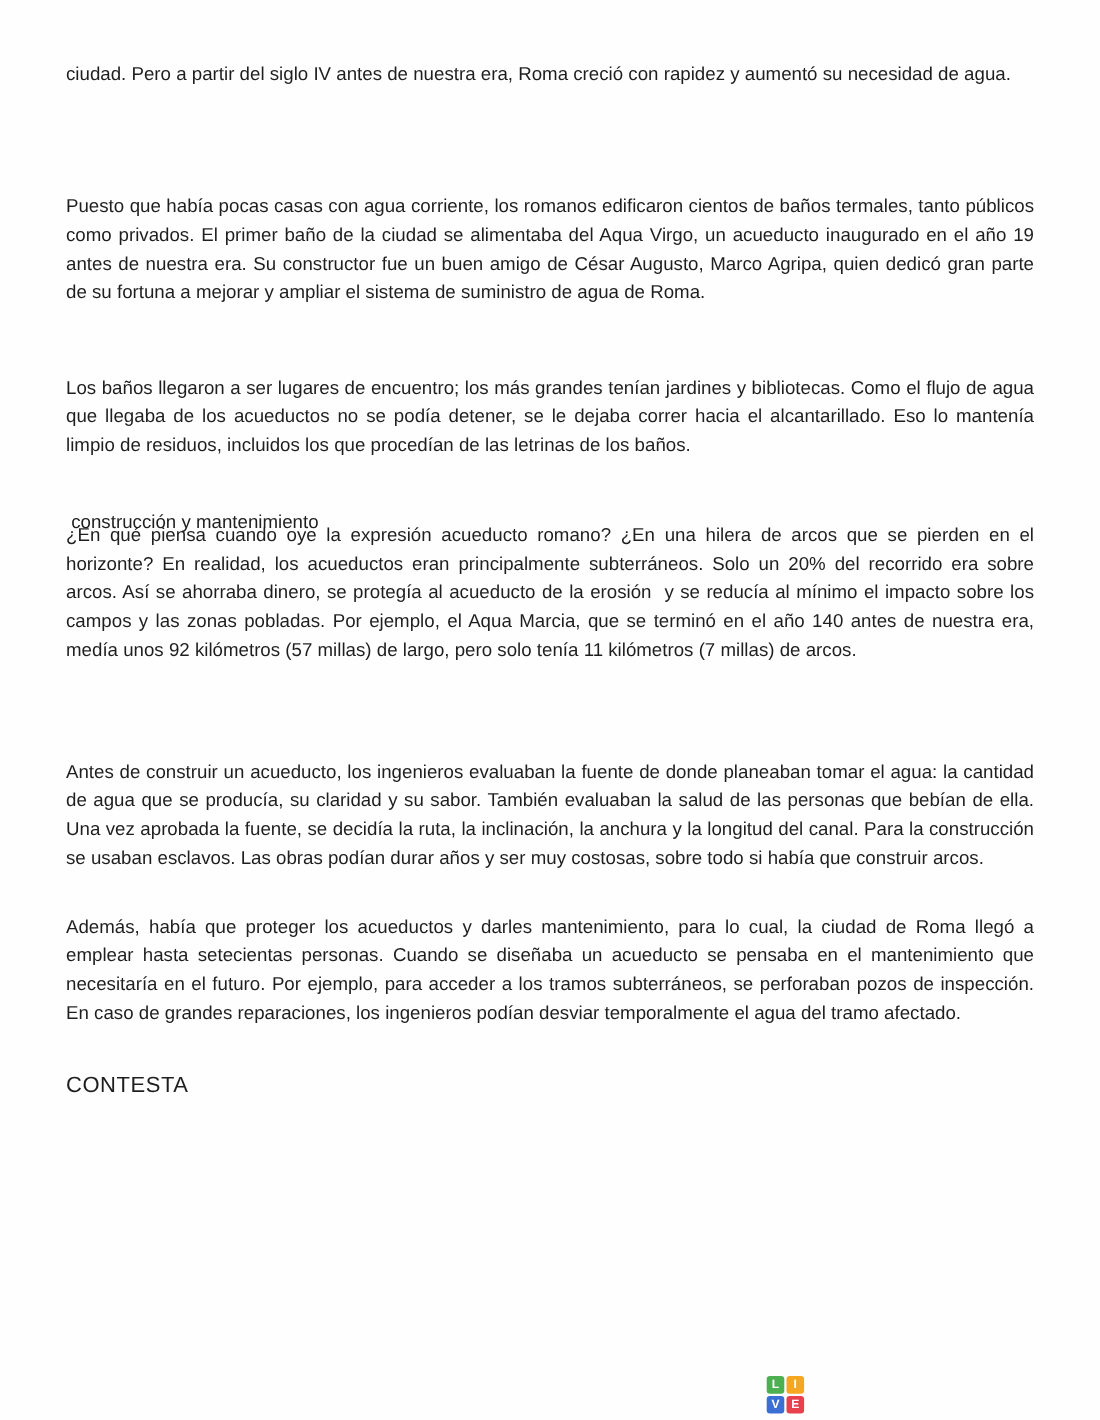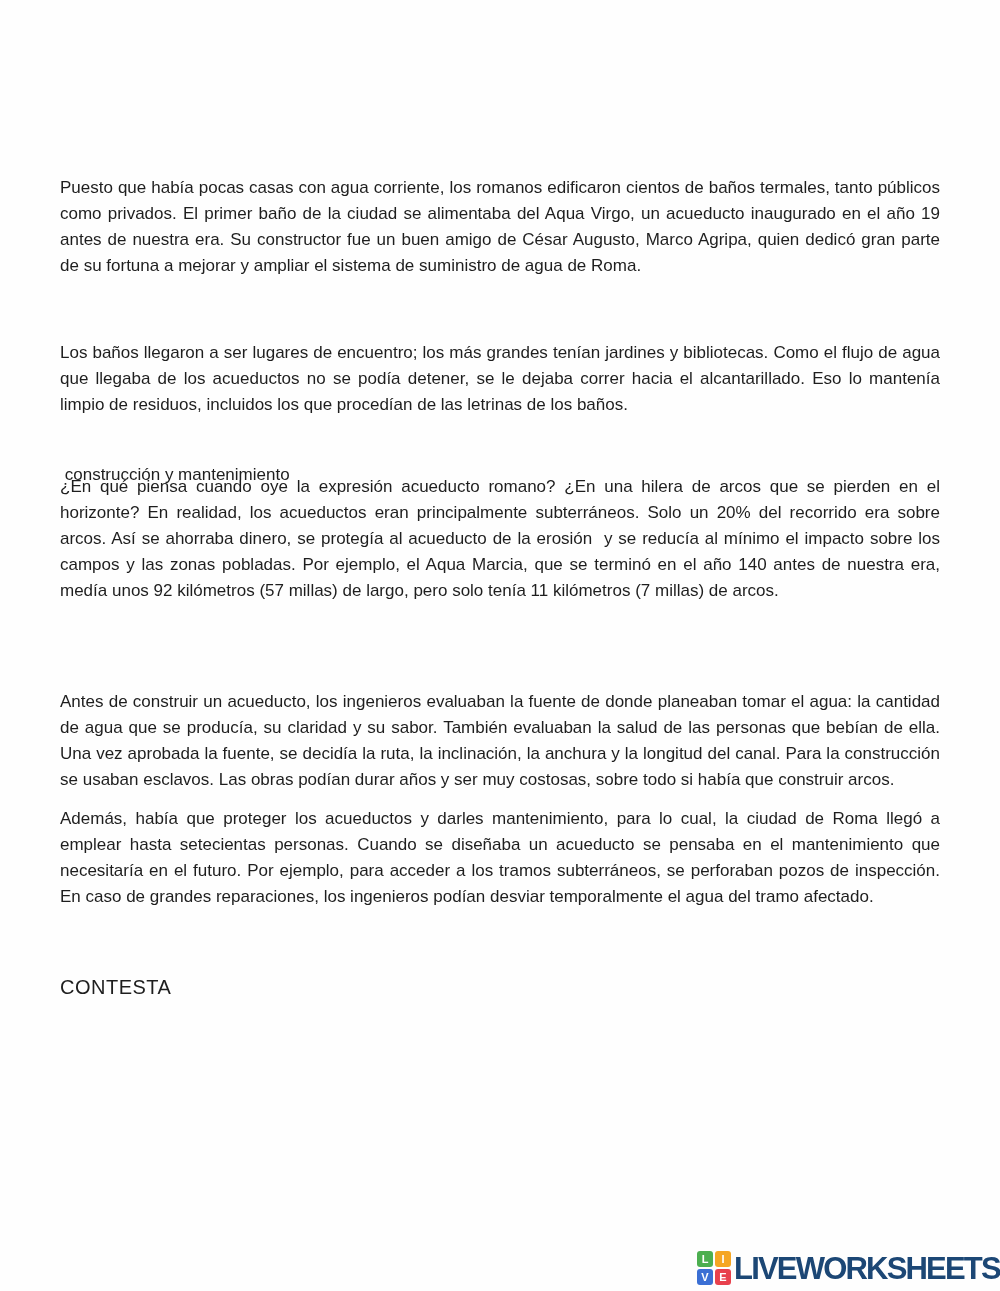--- a/index.html
+++ b/index.html
@@ -42,21 +42,21 @@
     line-height: 24px;
     letter-spacing: 0.5px;
     color: #1e1e1e;
   }
   .p1 { top: 55px; }
   .p2 { top: 175px; }
   .p3 { top: 340px; }
   .heading { top: 462px; }
   .p4 { top: 474px; }
   .p5 { top: 689px; }
-  .p6 { top: 806px; }
+  .p6 { top: 830px; }
   .contesta { top: 975px; }
 
   .logo {
     position: absolute;
     left: 697px;
     top: 1251px;
     display: flex;
     align-items: center;
     gap: 3px;
     text-decoration: none;
@@ -86,20 +86,21 @@
     letter-spacing: -1.8px;
     line-height: 1;
     white-space: nowrap;
   }
 </style>
 </head>
 <body>
 
 <div class="page">
 
+  <p class="para p1">ciudad. Pero a partir del siglo IV antes de nuestra era, Roma creció con rapidez y aumentó su necesidad de agua.</p>
 
   <p class="para p2">Puesto que había pocas casas con agua corriente, los romanos edificaron cientos de baños termales, tanto públicos como privados. El primer baño de la ciudad se alimentaba del Aqua Virgo, un acueducto inaugurado en el año 19 antes de nuestra era. Su constructor fue un buen amigo de César Augusto, Marco Agripa, quien dedicó gran parte de su fortuna a mejorar y ampliar el sistema de suministro de agua de Roma.</p>
 
   <p class="para p3">Los baños llegaron a ser lugares de encuentro; los más grandes tenían jardines y bibliotecas. Como el flujo de agua que llegaba de los acueductos no se podía detener, se le dejaba correr hacia el alcantarillado. Eso lo mantenía limpio de residuos, incluidos los que procedían de las letrinas de los baños.</p>
 
   <h2 class="heading"> construcción y mantenimiento</h2>
 
   <p class="para p4">¿En qué piensa cuando oye la expresión acueducto romano? ¿En una hilera de arcos que se pierden en el horizonte? En realidad, los acueductos eran principalmente subterráneos. Solo un 20% del recorrido era sobre arcos. Así se ahorraba dinero, se protegía al acueducto de la erosión  y se reducía al mínimo el impacto sobre los campos y las zonas pobladas. Por ejemplo, el Aqua Marcia, que se terminó en el año 140 antes de nuestra era, medía unos 92 kilómetros (57 millas) de largo, pero solo tenía 11 kilómetros (7 millas) de arcos.</p>
 
   <p class="para p5">Antes de construir un acueducto, los ingenieros evaluaban la fuente de donde planeaban tomar el agua: la cantidad de agua que se producía, su claridad y su sabor. También evaluaban la salud de las personas que bebían de ella. Una vez aprobada la fuente, se decidía la ruta, la inclinación, la anchura y la longitud del canal. Para la construcción se usaban esclavos. Las obras podían durar años y ser muy costosas, sobre todo si había que construir arcos.</p>
@@ -108,16 +109,15 @@
 
   <div class="contesta">CONTESTA</div>
 
   <div class="logo">
     <div class="logo-grid">
       <span class="logo-tile" style="background: rgb(76, 175, 80);">L</span>
       <span class="logo-tile" style="background: rgb(245, 166, 35);">I</span>
       <span class="logo-tile" style="background: rgb(59, 111, 212);">V</span>
       <span class="logo-tile" style="background: rgb(232, 65, 77);">E</span>
     </div>
-    <div class="logo-text" style="color: rgb(28, 71, 117);">LIVEWORKSHEETS</div>
   </div>
 
 </div>
 
 </body></html>

